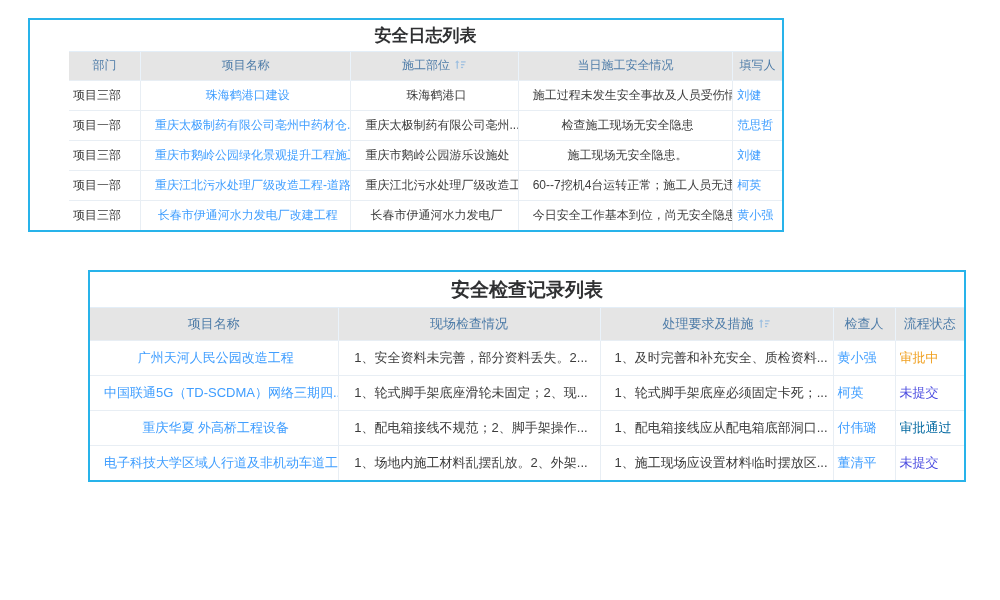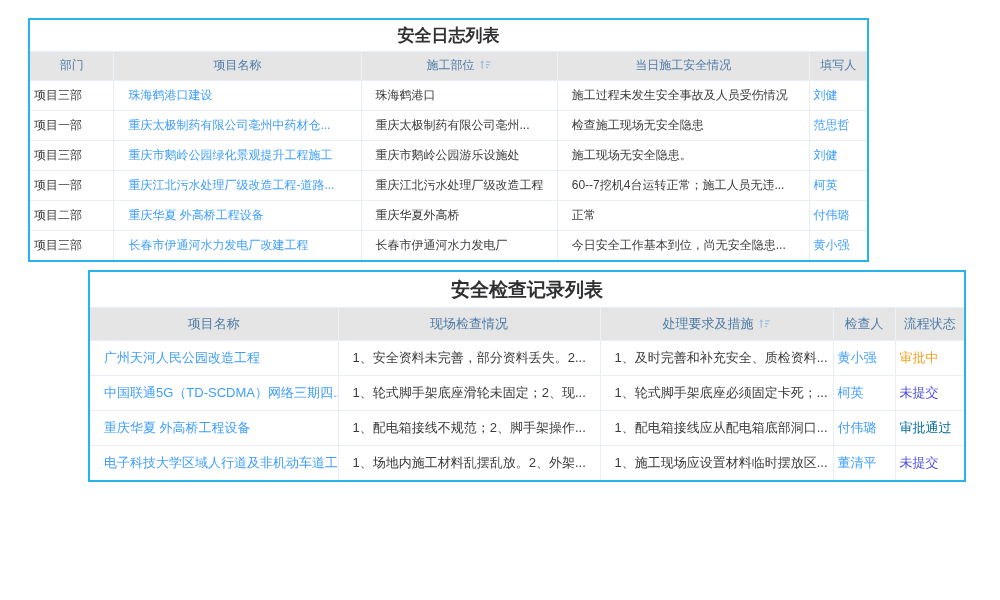--- a/index.html
+++ b/index.html
@@ -1,19 +1,19 @@
 <!DOCTYPE html>
 <html><head>
 <meta charset="utf-8">
 <style>
   * { margin:0; padding:0; box-sizing:border-box; }
   html,body { width:1000px; height:600px; background:#ffffff; overflow:hidden;
               font-family:"Liberation Sans","DejaVu Sans",sans-serif; }
   .panel { position:absolute; border:2px solid #28b3ea; background:#fff; }
-  #log-panel { left:28px; top:18px; width:841px; }
+  #log-panel { left:28px; top:18px; width:756px;padding-left:39px; }
   #inspect-panel { left:88px; top:270px; width:878px; }
 
   .panel-title { text-align:center; font-weight:bold; color:#303133;
                  border-bottom:1px solid #e3eef8; }
   #log-panel .panel-title { font-size:17px; line-height:32px; height:32px; }
   #inspect-panel .panel-title { font-size:19px; line-height:36px; height:36px; }
 
   table { border-collapse:collapse; table-layout:fixed; width:100%; }
   th, td { overflow:hidden; white-space:nowrap; text-overflow:clip; }
 
@@ -22,21 +22,21 @@
   thead th:last-child { border-right:none; }
   #log-panel thead th { font-size:12px; height:28px; }
   #inspect-panel thead th { font-size:13px; height:32px; }
 
   tbody td { border-top:1px solid #e8eef4; border-right:1px solid #e8eef4;
              color:#3c3c3c; }
   tbody td:last-child { border-right:none; }
   #log-panel tbody td { font-size:12px; height:30px; }
   #inspect-panel tbody td { font-size:13px; height:35px; }
 
-  td.left { text-align:left; padding:0 10px 0 14px; }
+  td.left { text-align:center; padding:0 10px 0 14px; }
   td.center, th { text-align:left; padding:0 4px; }
   .link { color:#409eff; cursor:pointer; }
   .status { cursor:pointer; }
   .status.pending { color:#f0a020; }
   .status.unsubmitted { color:#4a4be0; }
   .status.approved { color:#0369a1; }
 
   .sort-icon { display:inline-block; vertical-align:-2px; margin-left:4px; }
   .sort-icon svg { display:block; }
 </style>
@@ -99,27 +99,20 @@
         </tr>
 
         <tr>
           <td class="center">项目一部</td>
           <td class="left link">重庆江北污水处理厂级改造工程-道路...</td>
           <td class="left">重庆江北污水处理厂级改造工程</td>
           <td class="left">60--7挖机4台运转正常；施工人员无违...</td>
           <td class="center link">柯英</td>
         </tr>
 
-        <tr>
-          <td class="center">项目二部</td>
-          <td class="left link">重庆华夏 外高桥工程设备</td>
-          <td class="left">重庆华夏外高桥</td>
-          <td class="left">正常</td>
-          <td class="center link">付伟璐</td>
-        </tr>
 
         <tr>
           <td class="center">项目三部</td>
           <td class="left link">长春市伊通河水力发电厂改建工程</td>
           <td class="left">长春市伊通河水力发电厂</td>
           <td class="left">今日安全工作基本到位，尚无安全隐患...</td>
           <td class="center link">黄小强</td>
         </tr>
       </tbody>
   </table>

